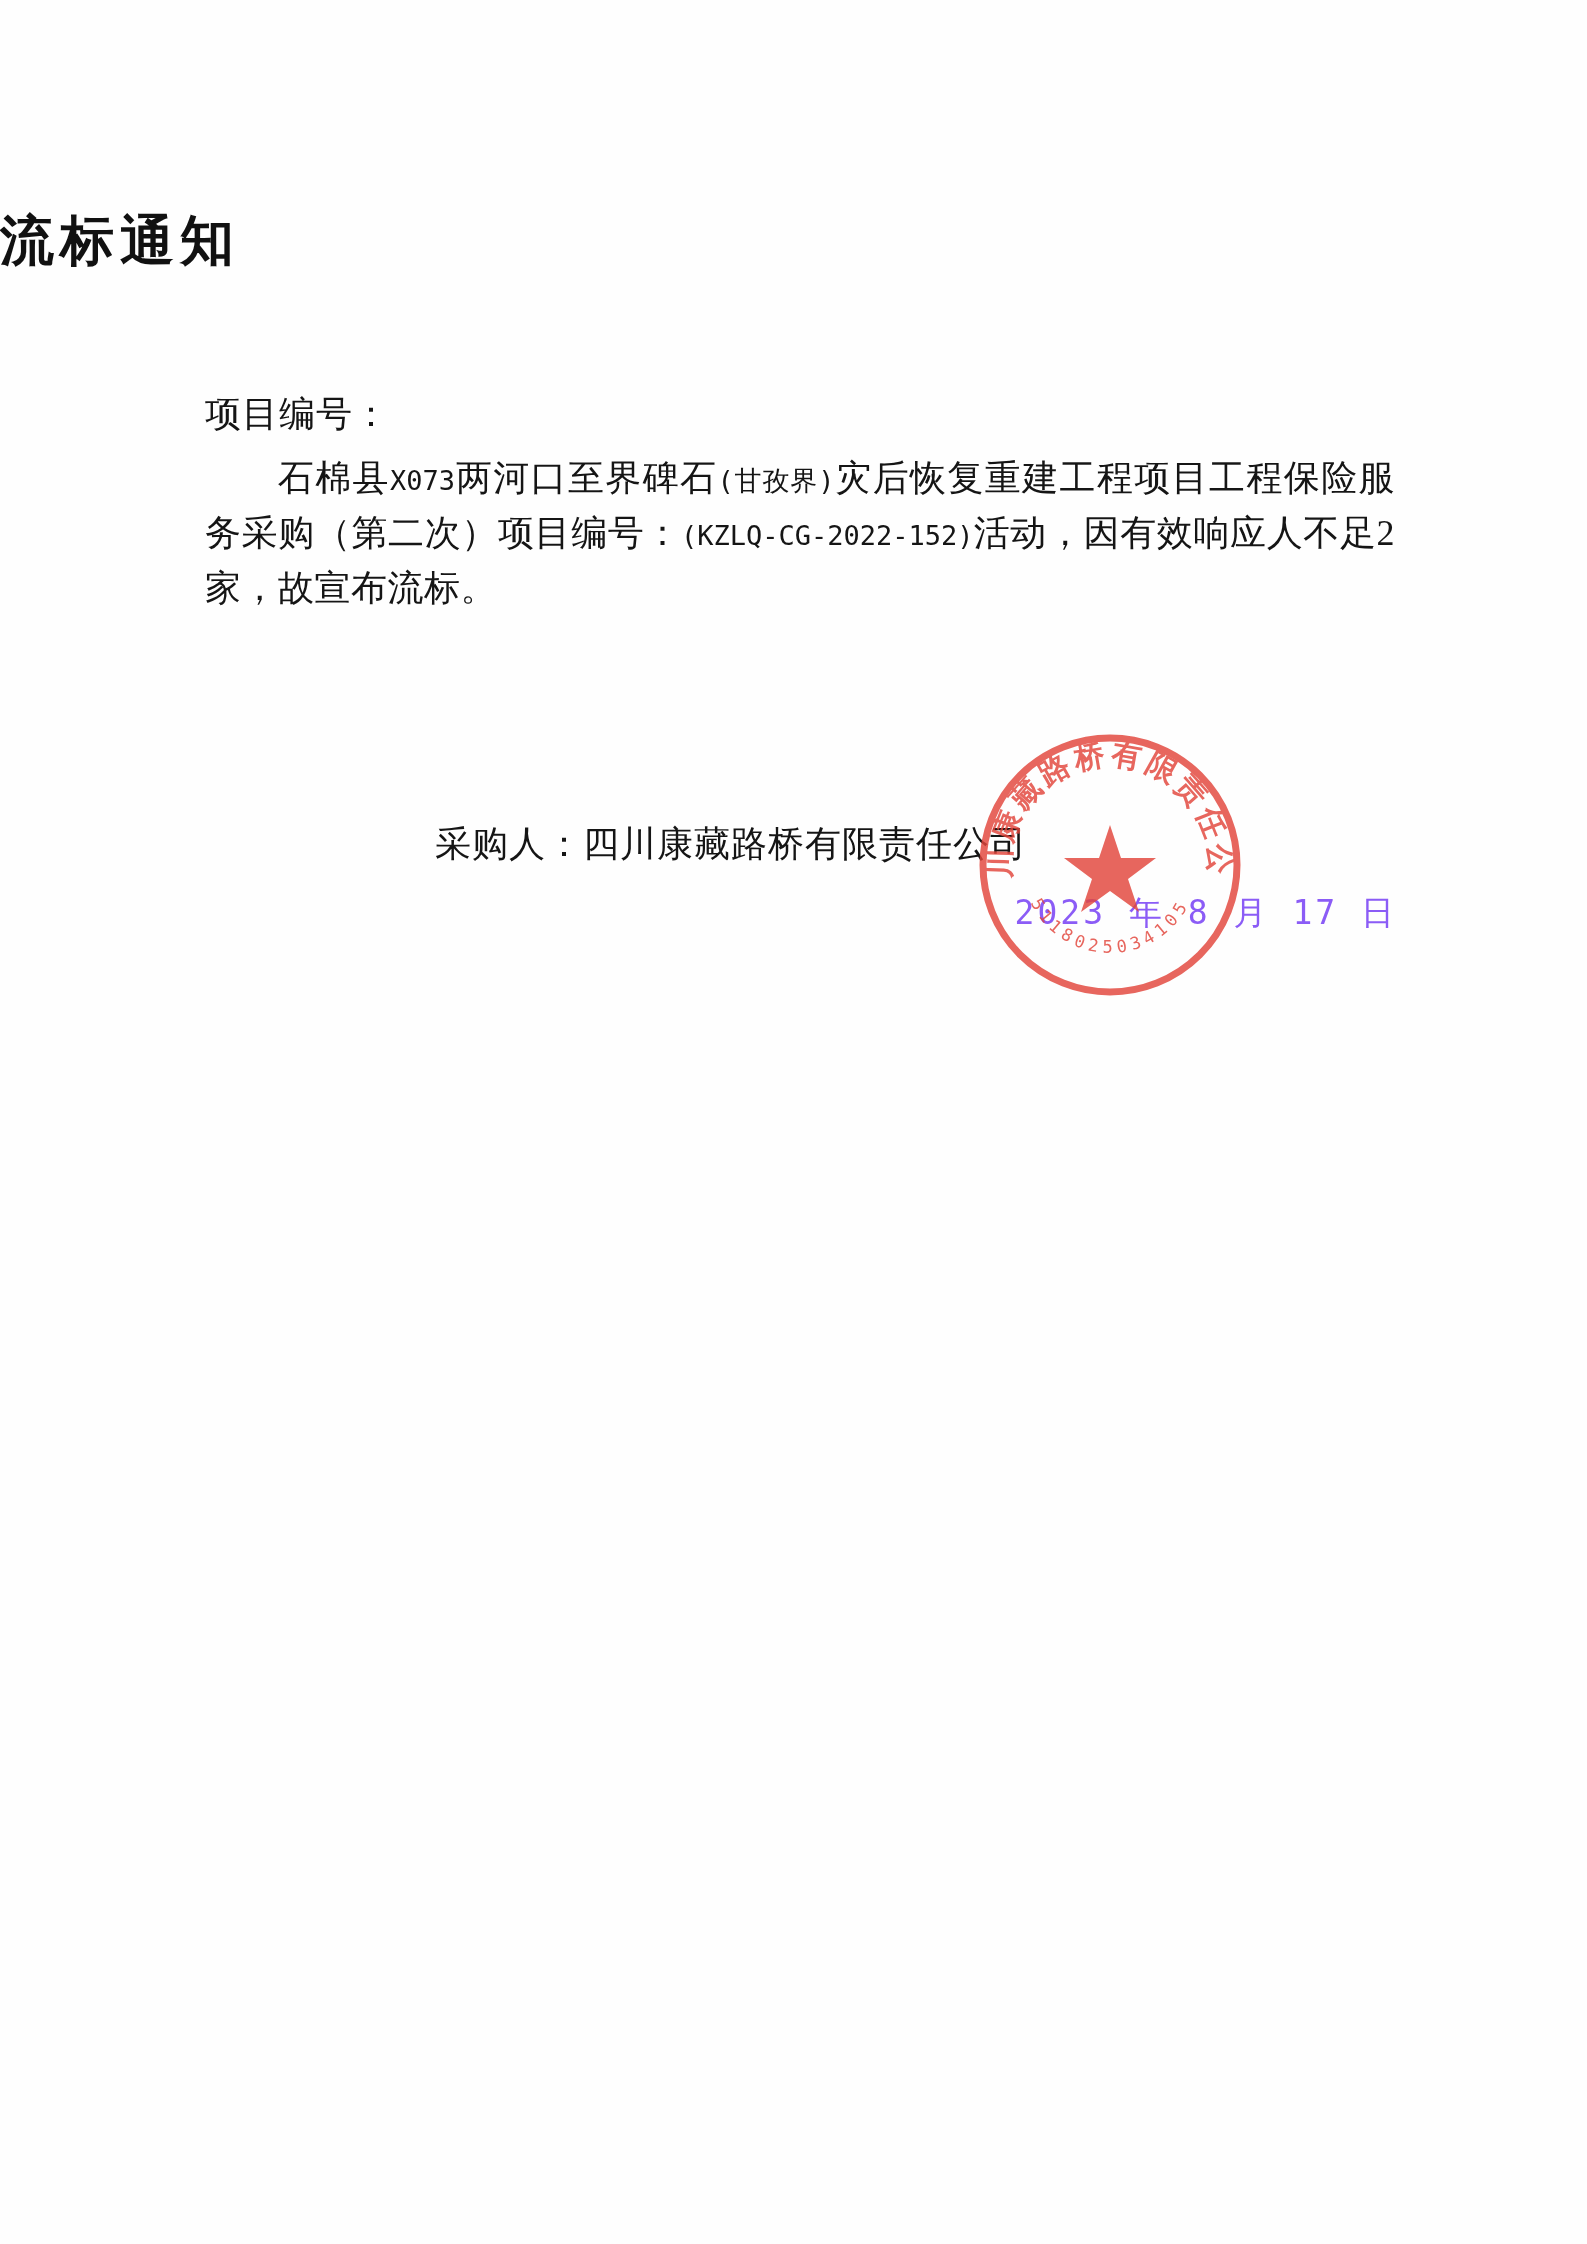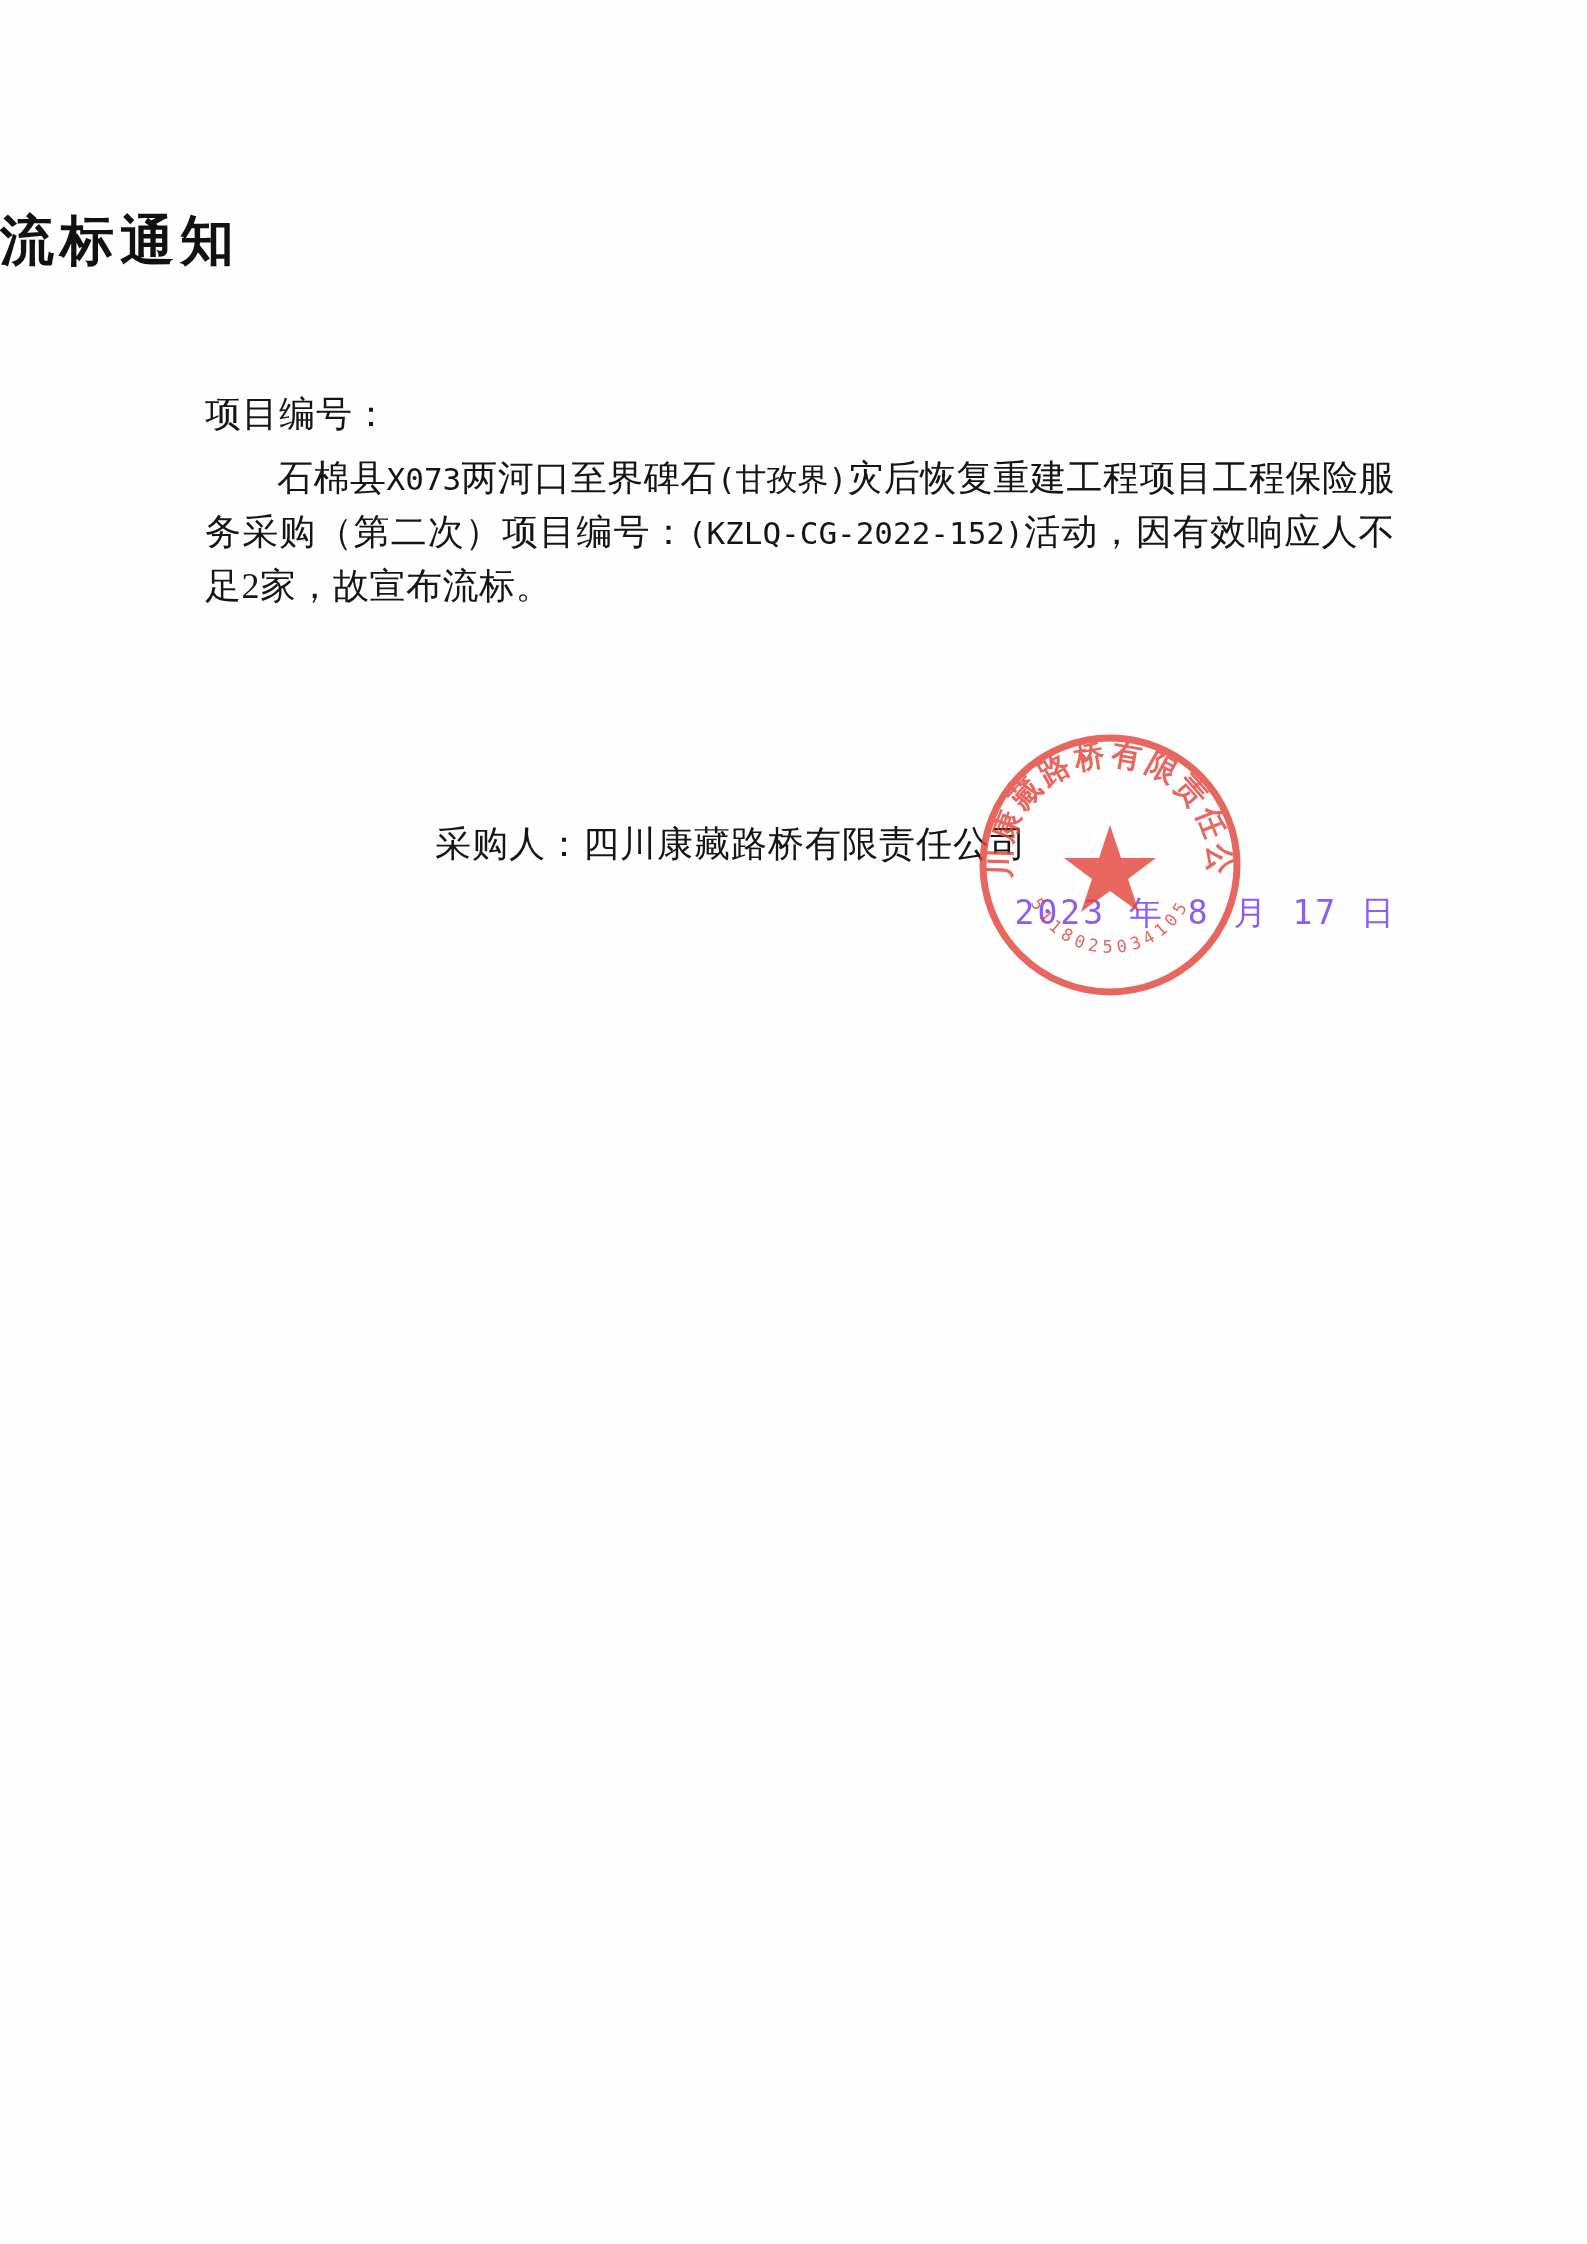--- a/index.html
+++ b/index.html
@@ -50,21 +50,21 @@
     letter-spacing: 0.5px;
     color: #151515;
     text-align: justify;
   }
   .body-text .indent {
     display: inline-block;
     width: 72px;
   }
   .latin {
     font-family: "DejaVu Sans Mono", "Liberation Mono", monospace;
-    font-size: 31px;
+    font-size: 27px;
     letter-spacing: 0px;
   }
   .signature-block {
     position: absolute;
     top: 820px;
     left: 0;
     width: 100%;
   }
   .sign-line {
     text-align: center;

